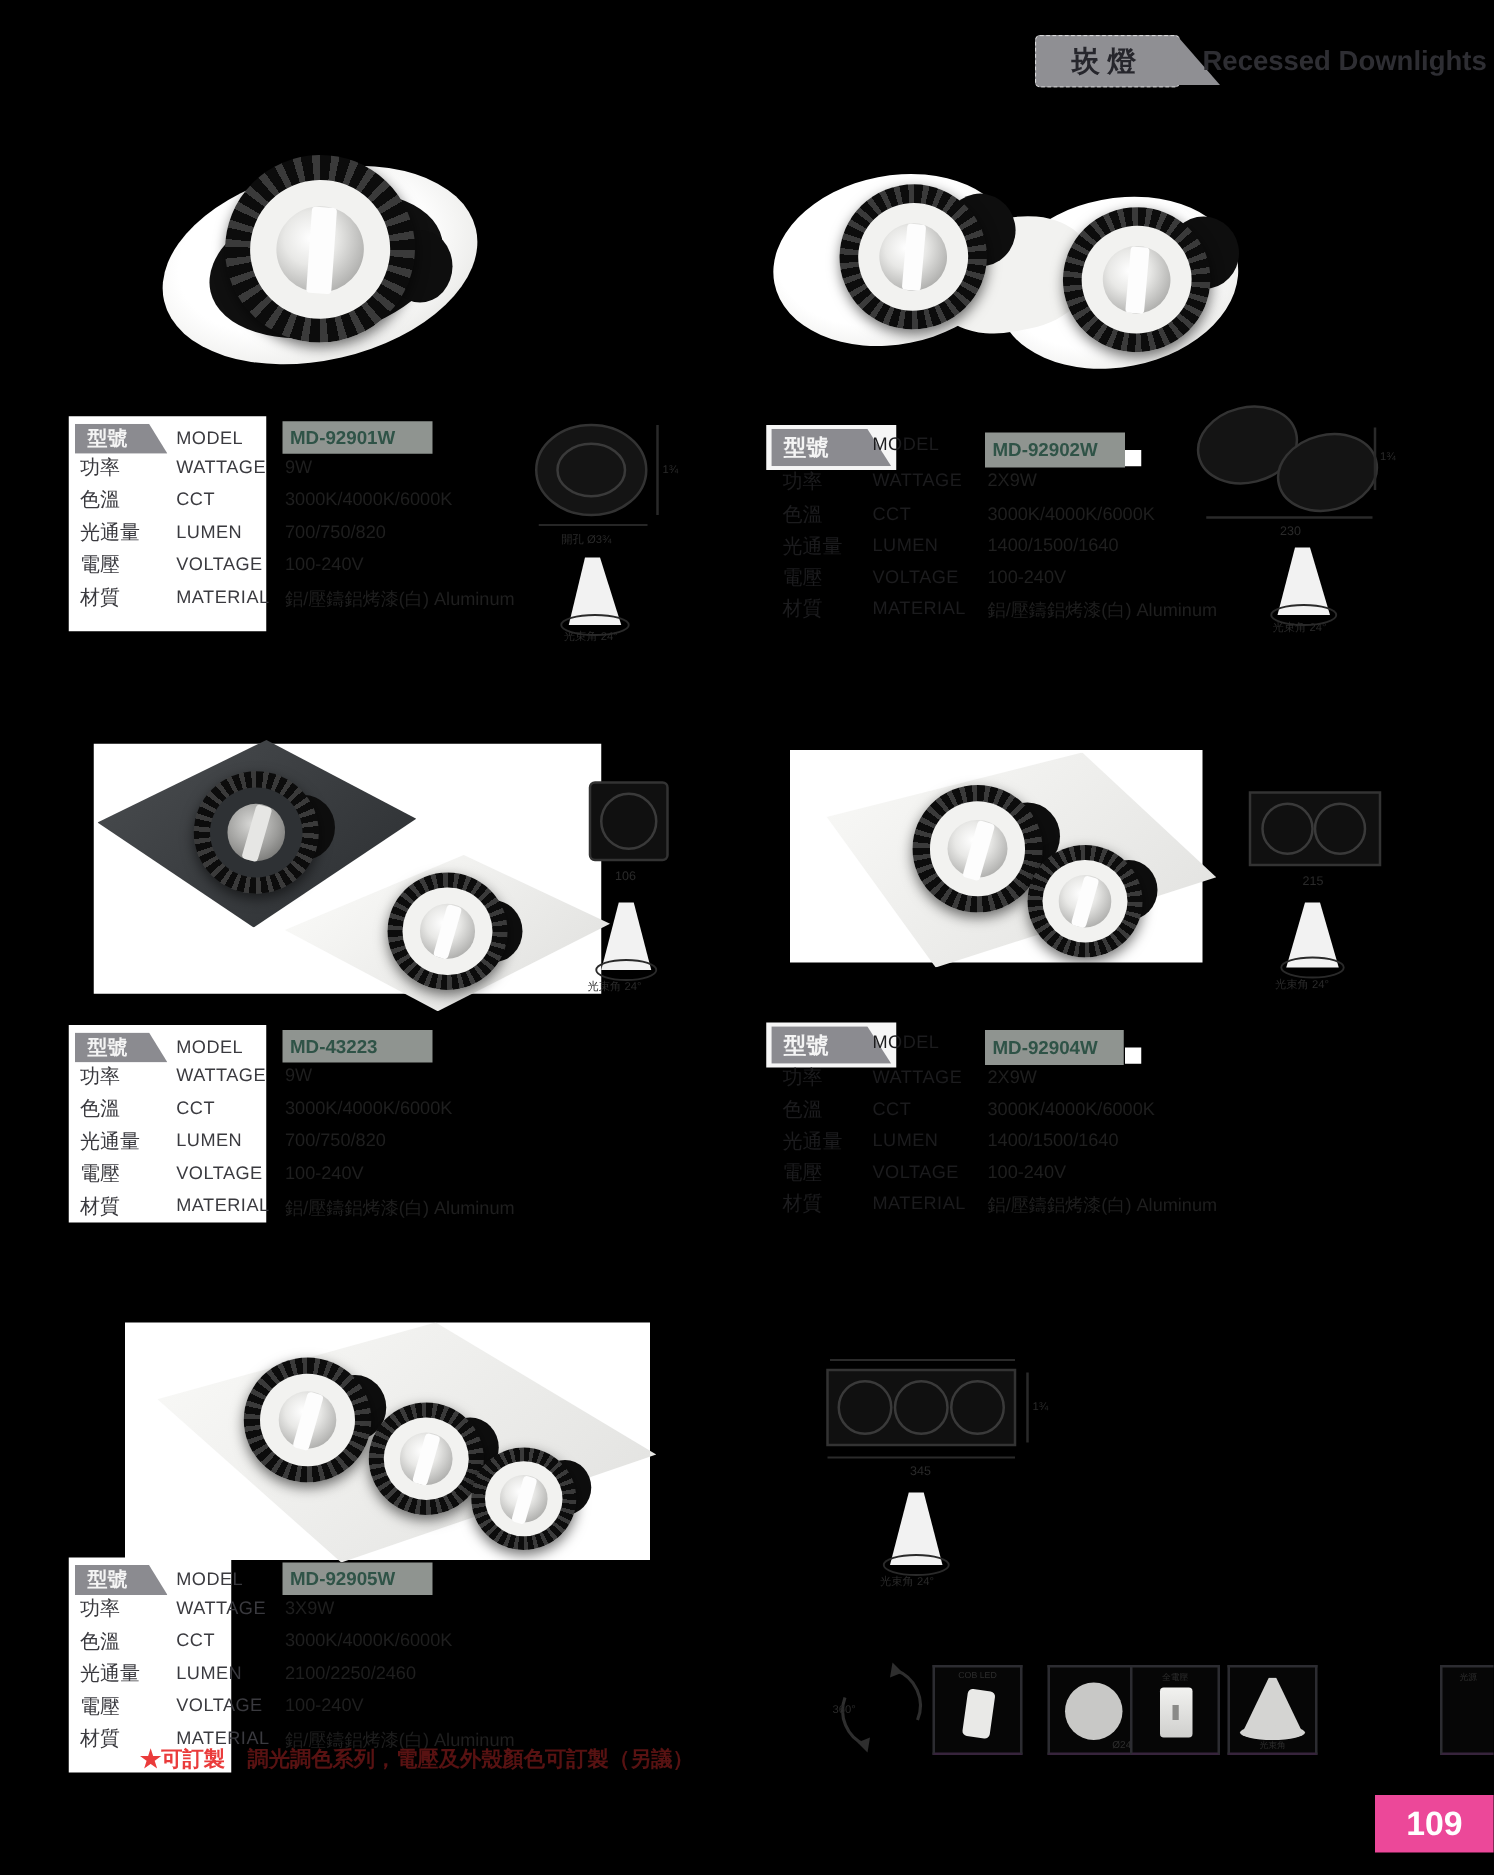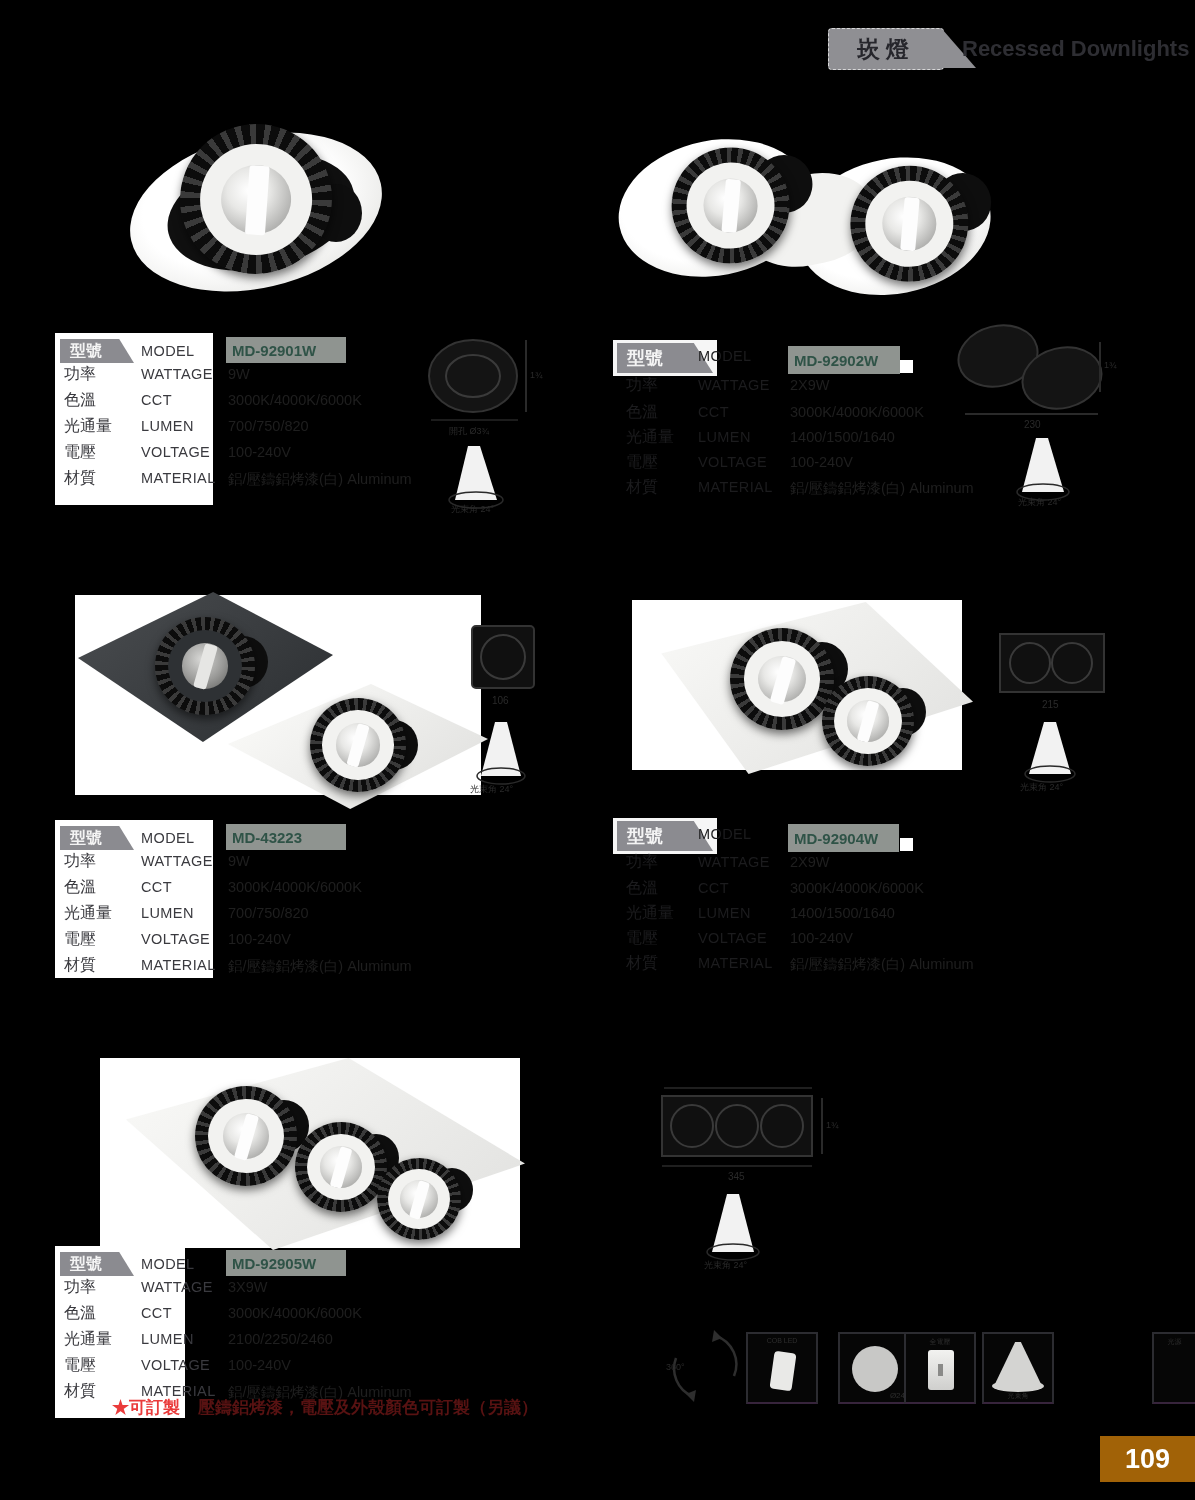--- a/index.html
+++ b/index.html
@@ -38,21 +38,21 @@
   .hdr-tail{position:absolute;left:942px;top:29px;width:34px;height:39px;background:#8f8f93;
             clip-path:polygon(0 0,100% 100%,0 100%);}
   .hdr-en{position:absolute;left:962px;top:36px;color:#2e2e33;font-size:22px;font-weight:bold;}
   
   .icon-box{position:absolute;width:72px;height:72px;background:#060606;border:2px solid #2c2c31;
             border-bottom-color:#37243c;box-sizing:border-box;}
   .icon-label{position:absolute;left:0;top:3px;width:100%;text-align:center;color:#2e2e2e;
               font-size:7px;white-space:nowrap;overflow:hidden;}
   
   .note-red{position:absolute;font-weight:bold;font-size:17px;white-space:nowrap;}
-  .page-badge{position:absolute;left:1100px;top:1436px;width:95px;height:46px;background:#a16207;
+  .page-badge{position:absolute;left:1100px;top:1436px;width:95px;height:46px;background:#ec4899;
               display:flex;align-items:center;justify-content:center;color:#fff;font-size:27px;
               font-weight:bold;}
   svg text{font-family:"Liberation Sans", sans-serif;}
 </style>
 </head>
 <body>
 
 <div class="hdr-box">
   <span>崁燈</span>
 </div>
@@ -386,16 +386,16 @@
 <div class="icon-box" style="left:982px;top:1332px;">
   <div class="abs" style="left:10px;top:8px;width:48px;height:44px;background:#d4d4d2;clip-path:polygon(44% 0,56% 0,100% 100%,0 100%);"></div>
   <div class="abs" style="left:8px;top:46px;width:52px;height:12px;border-radius:50%;background:#d4d4d2;"></div>
   <div class="abs" style="left:0;bottom:1px;width:100%;text-align:center;color:#2e2e2e;font-size:7px;">光束角</div>
 </div>
 <div class="icon-box" style="left:1152px;top:1332px;width:43px;border-right:none;">
   <div class="icon-label">光源</div>
 </div>
 
 <div class="note-red" style="left:112px;top:1396px;color:#ea3b3b;font-family:Liberation Serif, serif;">★可訂製</div>
-<div class="note-red" style="left:198px;top:1396px;color:#581212;">壓鑄鋁烤漆，電壓及外殼顏色可訂製（另議）</div>
+<div class="note-red" style="left:198px;top:1396px;color:#581212;">調光調色系列，電壓及外殼顏色可訂製（另議）</div>
 <div class="page-badge">
   <span>109</span>
 </div>
 
 </body></html>

